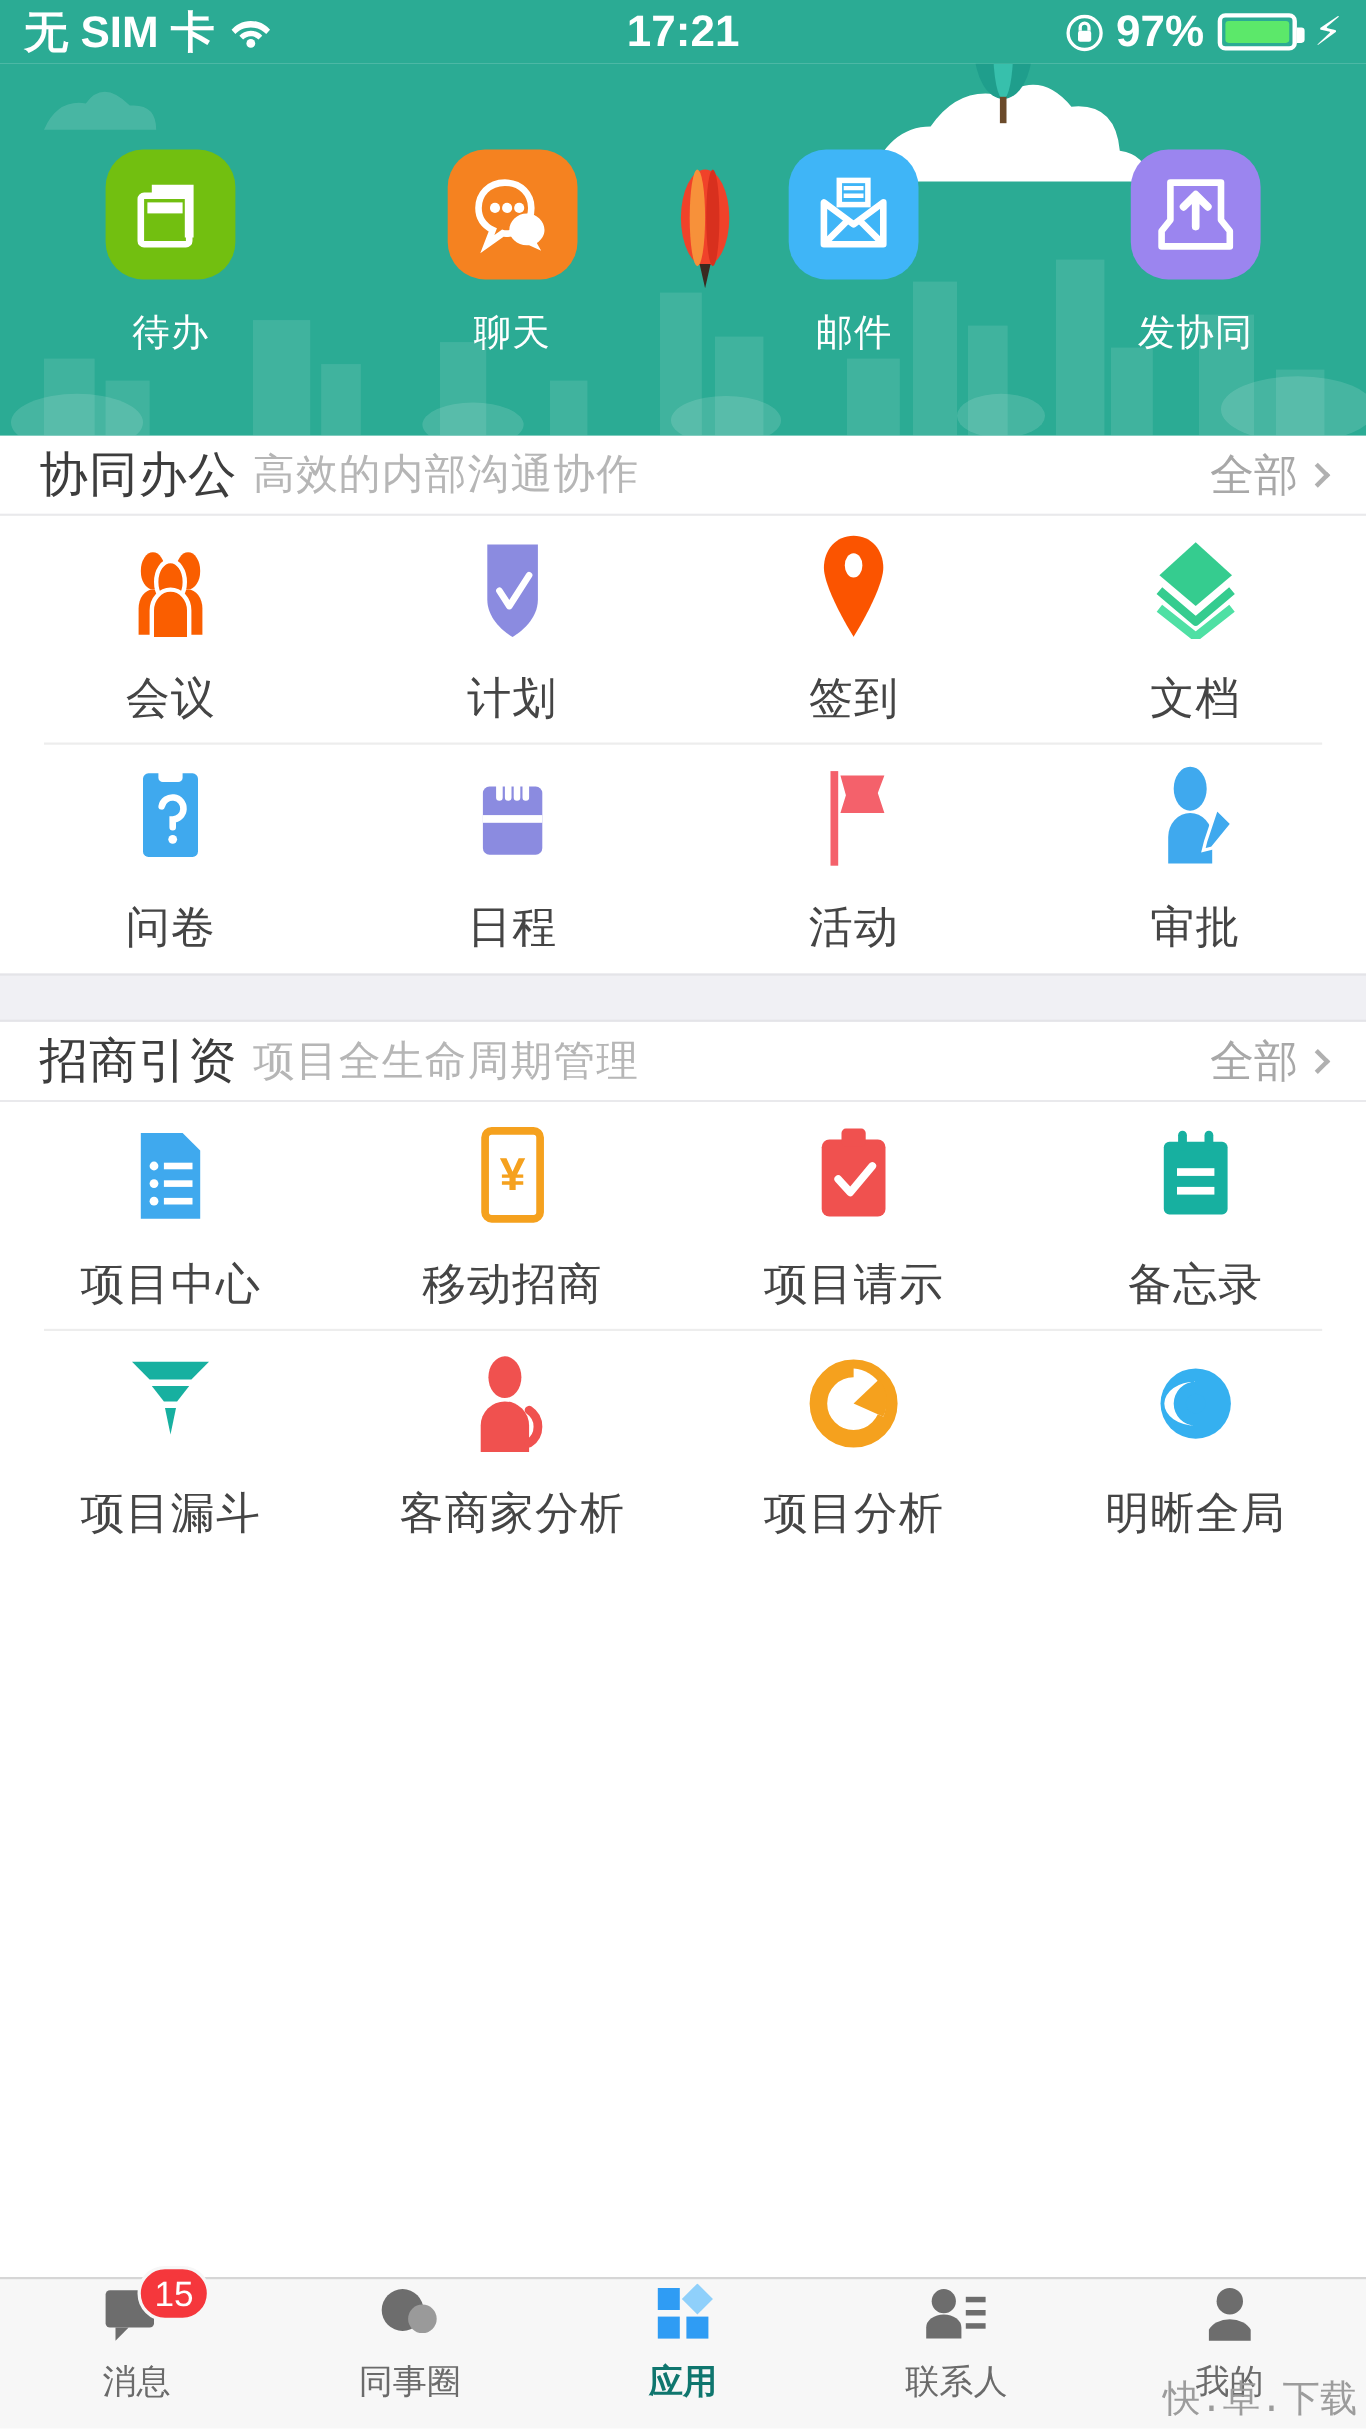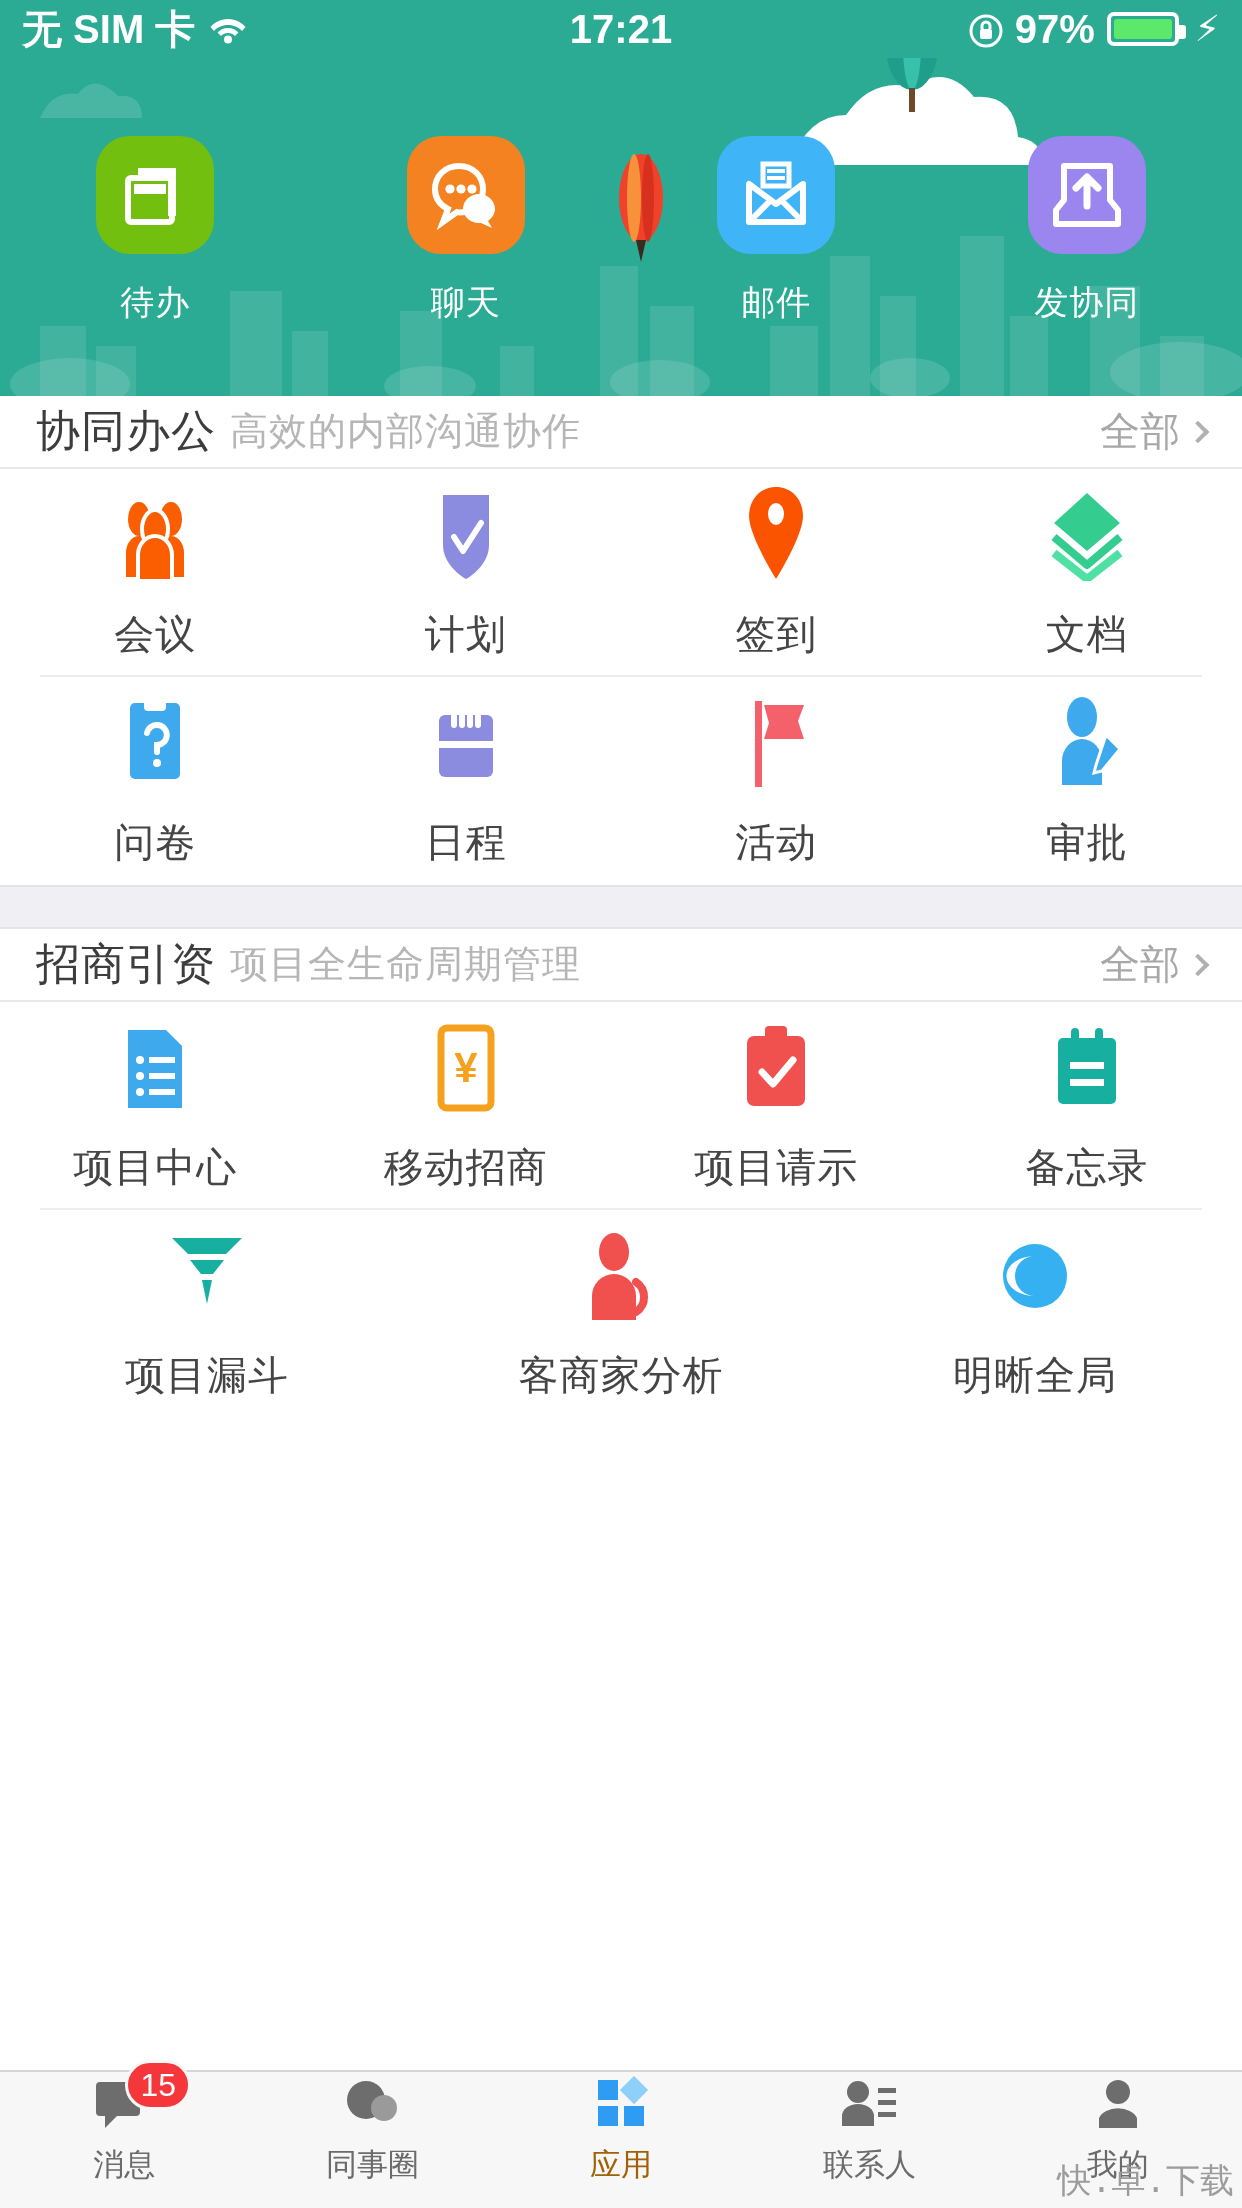--- a/index.html
+++ b/index.html
@@ -60,21 +60,21 @@
   .gapBand{height:44px;background:#f0f0f4;border-top:2px solid #e4e4e8;border-bottom:2px solid #e4e4e8;}
 
   
   .tabbar{
     position:absolute;left:0;right:0;bottom:0;height:138px;background:#f7f7f7;
     border-top:2px solid #d6d6d6;display:flex;z-index:8;
   }
   .tab{flex:1;display:flex;flex-direction:column;align-items:center;justify-content:flex-start;position:relative;}
   .tabIcon{height:62px;display:flex;align-items:center;justify-content:center;position:relative;}
   .tabLabel{margin-top:10px;font-size:31px;color:#6b6b6b;}
-  .tab.active .tabLabel{color:#a16207;}
+  .tab.active .tabLabel{color:#0f766e;font-weight:bold;}
   .badge{
     position:absolute;left:52%;top:-12px;min-width:62px;height:50px;border-radius:25px;background:#f5373c;
     color:#fff;font-size:32px;display:flex;align-items:center;justify-content:center;padding:0 12px;
     border:3px solid #f7f7f7;
   }
   .wm{position:absolute;right:8px;bottom:4px;font-size:34px;color:#9c9c9c;z-index:9;font-family:Liberation Mono, monospace;}
 </style>
 </head>
 <body>
 
@@ -394,20 +394,30 @@
         <div class="cellIcon">
           <svg width="86" height="92" viewBox="0 0 86 92">
             <ellipse cx="36" cy="22" rx="15" ry="19" fill="#f0514f"></ellipse>
             <path d="M14 90 v-24 a22 22 0 0 1 44 0 v24 z" fill="#f0514f"></path>
             <path d="M58 52 a18 18 0 0 1 0 30" fill="none" stroke="#f0514f" stroke-width="8" stroke-linecap="round"></path>
           </svg>
         </div>
         <div class="cellLabel">客商家分析</div>
       </div>
 
+      <div class="cell">
+        <div class="cellIcon">
+          <svg width="86" height="92" viewBox="0 0 86 92">
+            <circle cx="43" cy="46" r="32" fill="none" stroke="#f5a11e" stroke-width="16"></circle>
+            <path d="M43 46 L43 14 A32 32 0 0 1 70 58 Z" fill="#fff"></path>
+            <path d="M43 46 L66 24 A32 32 0 0 1 70 58 Z" fill="#f5a11e"></path>
+          </svg>
+        </div>
+        <div class="cellLabel">项目分析</div>
+      </div>
 
       <div class="cell">
         <div class="cellIcon">
           <svg width="86" height="92" viewBox="0 0 86 92">
             <circle cx="43" cy="46" r="32" fill="#35b0f0"></circle>
             <path d="M43 26 a20 20 0 1 0 0 40 a20 14 0 0 1 0 -40 z" fill="#fff"></path>
             <circle cx="43" cy="46" r="9" fill="#35b0f0"></circle>
           </svg>
         </div>
         <div class="cellLabel">明晰全局</div>

